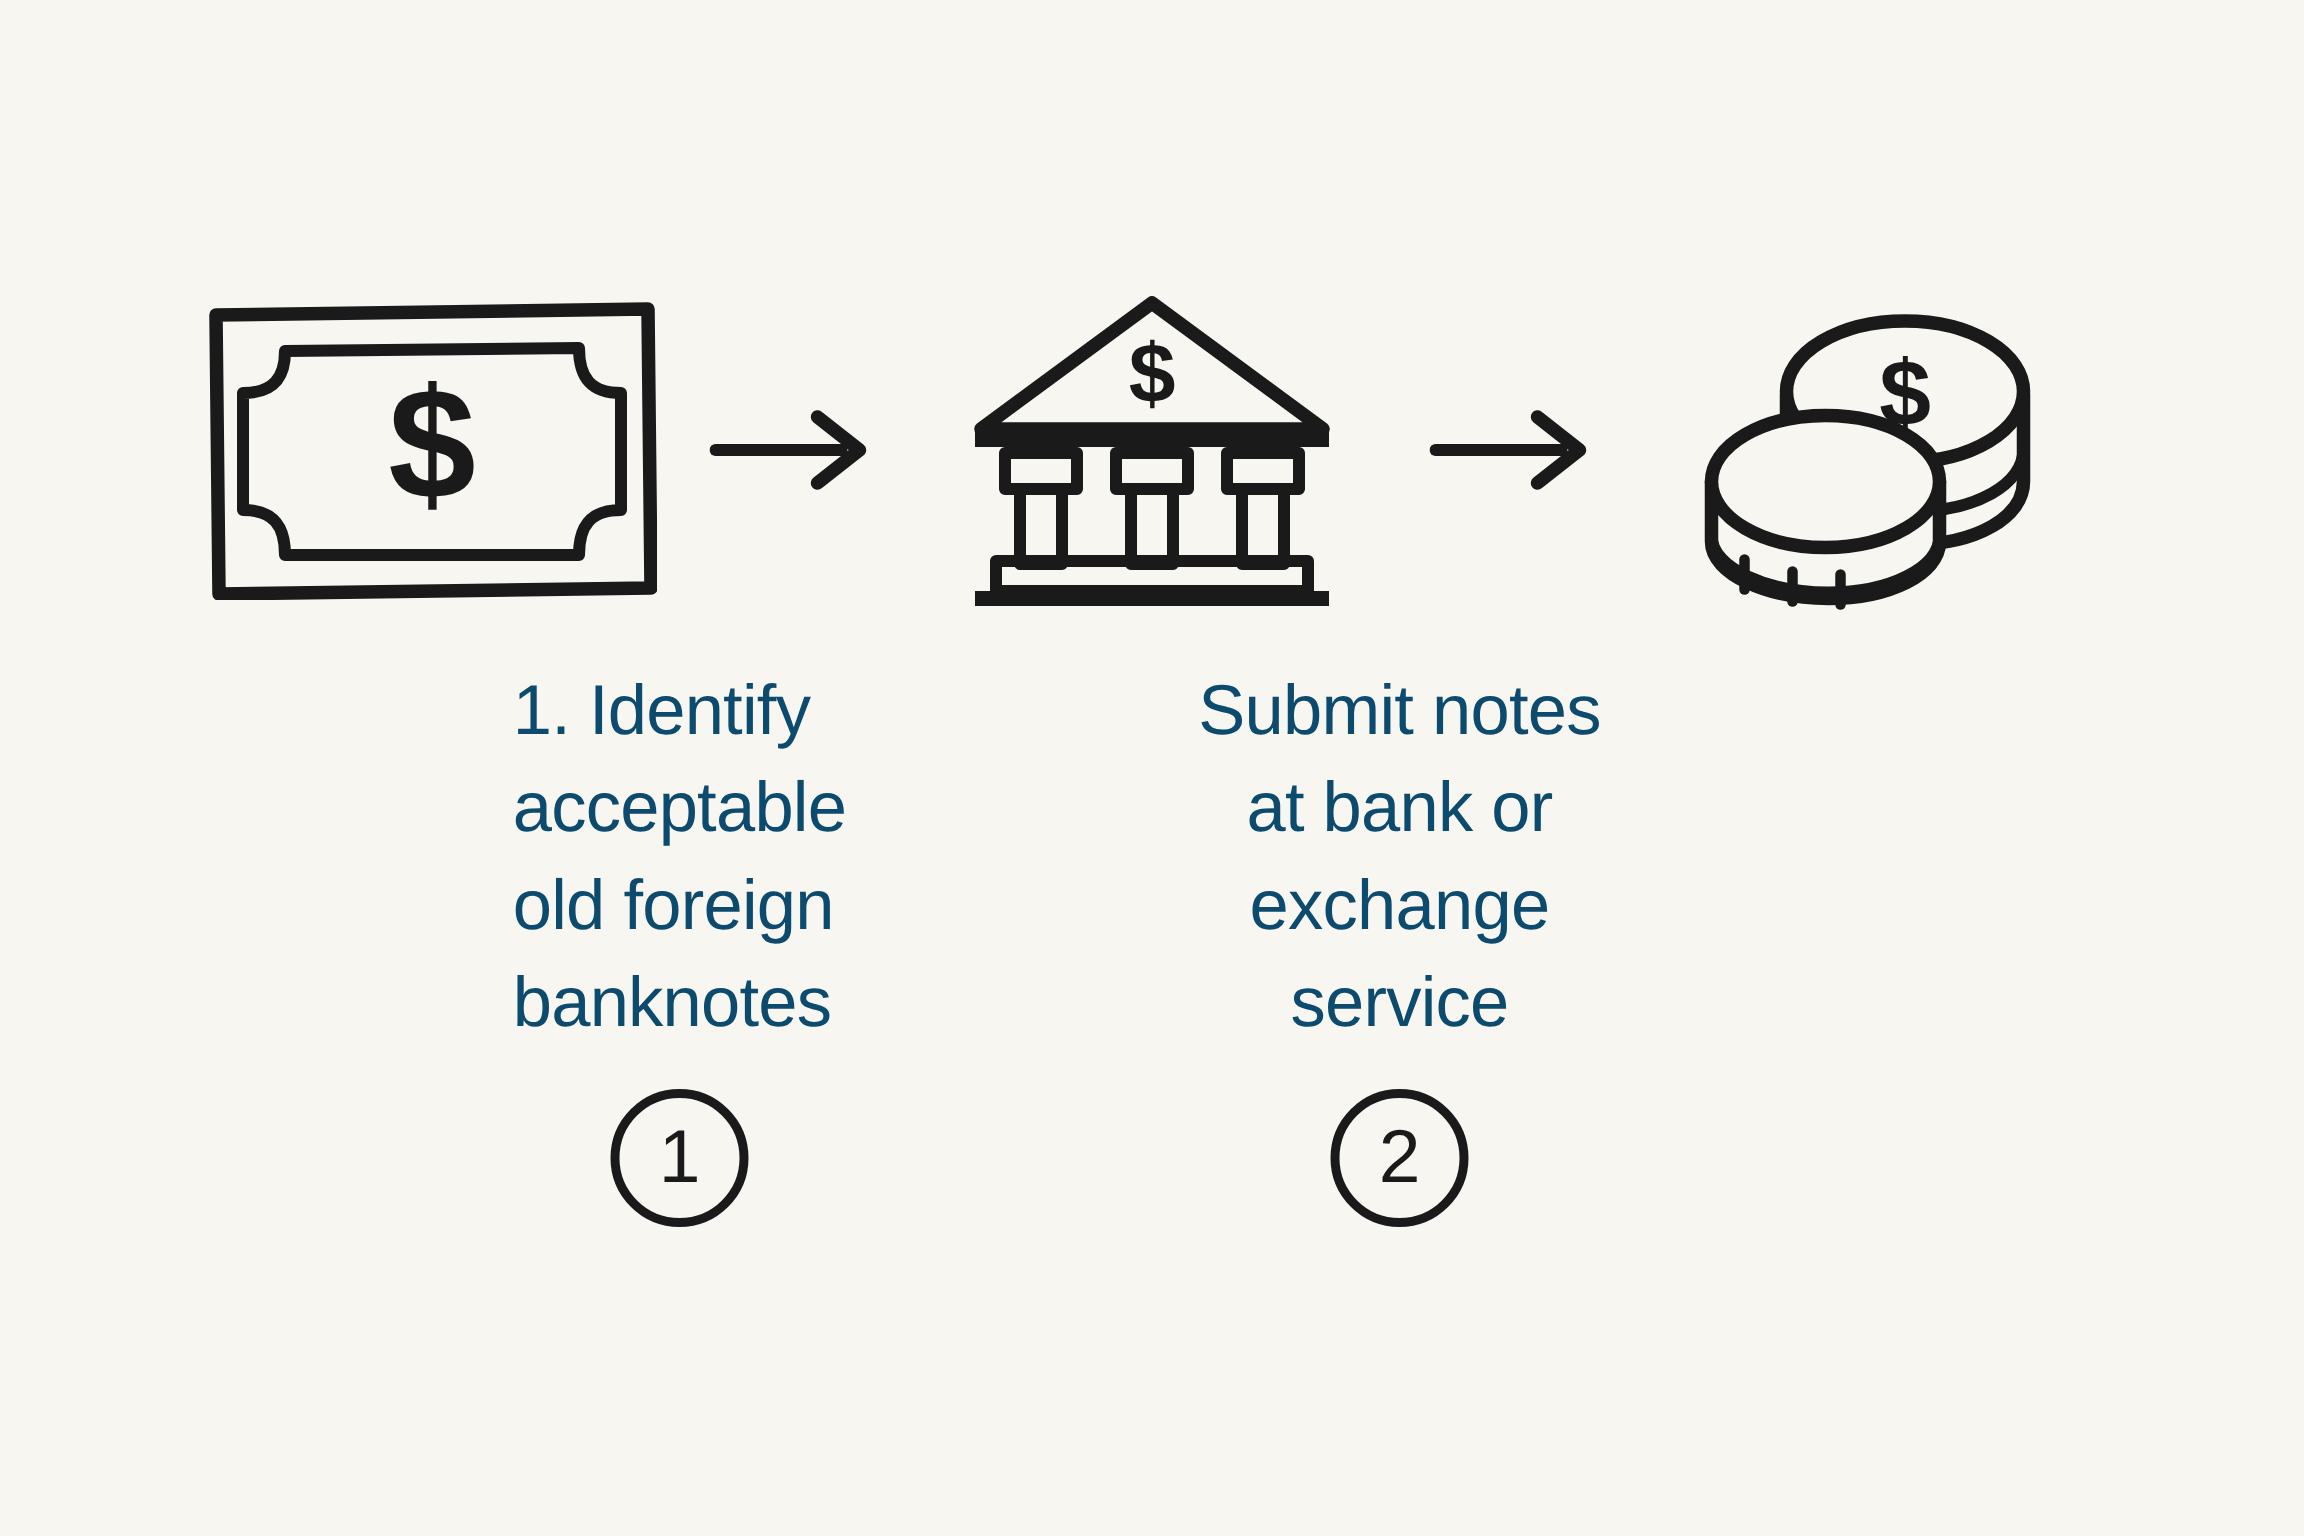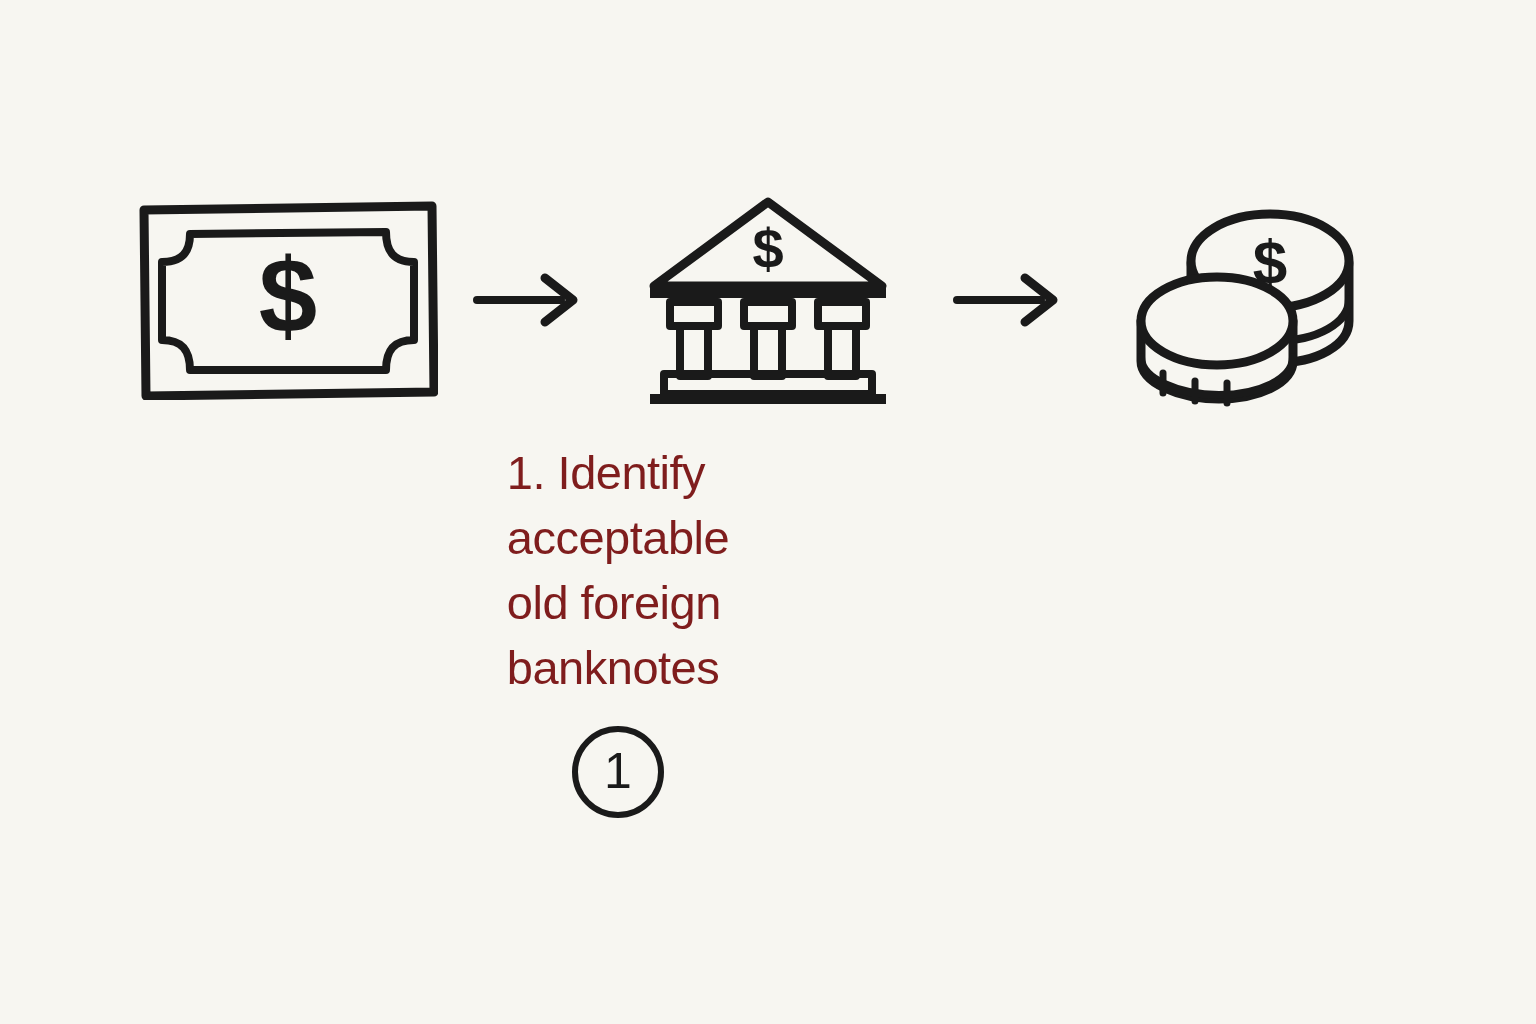--- a/index.html
+++ b/index.html
@@ -82,21 +82,21 @@
   .caption-spacer {
     width: 150px;
     flex: 0 0 auto;
   }
 
   .caption-text {
     font-family: "Liberation Sans", sans-serif;
     font-size: 47px;
     line-height: 65px;
     font-weight: 400;
-    color: #7f1d1d;
+    color: #0c4a6e;
     text-align: center;
     letter-spacing: -0.5px;
     white-space: pre-line;
   }
 
   .caption-cell.left .caption-text {
     text-align: left;
   }
 
   .badge-wrap {
@@ -243,19 +243,29 @@
 banknotes</div>
       <div class="badge-wrap">
         <div class="badge">
           <span class="badge-num">1</span>
         </div>
       </div>
     </div>
 
     <div class="caption-spacer"></div>
 
+    <div class="caption-cell">
+      <div class="caption-text">Submit notes
+at bank or
+exchange service</div>
+      <div class="badge-wrap">
+        <div class="badge">
+          <span class="badge-num">2</span>
+        </div>
+      </div>
+    </div>
 
     <div class="caption-spacer"></div>
 
 
   </div>
 
 </div>
 
 </body></html>

